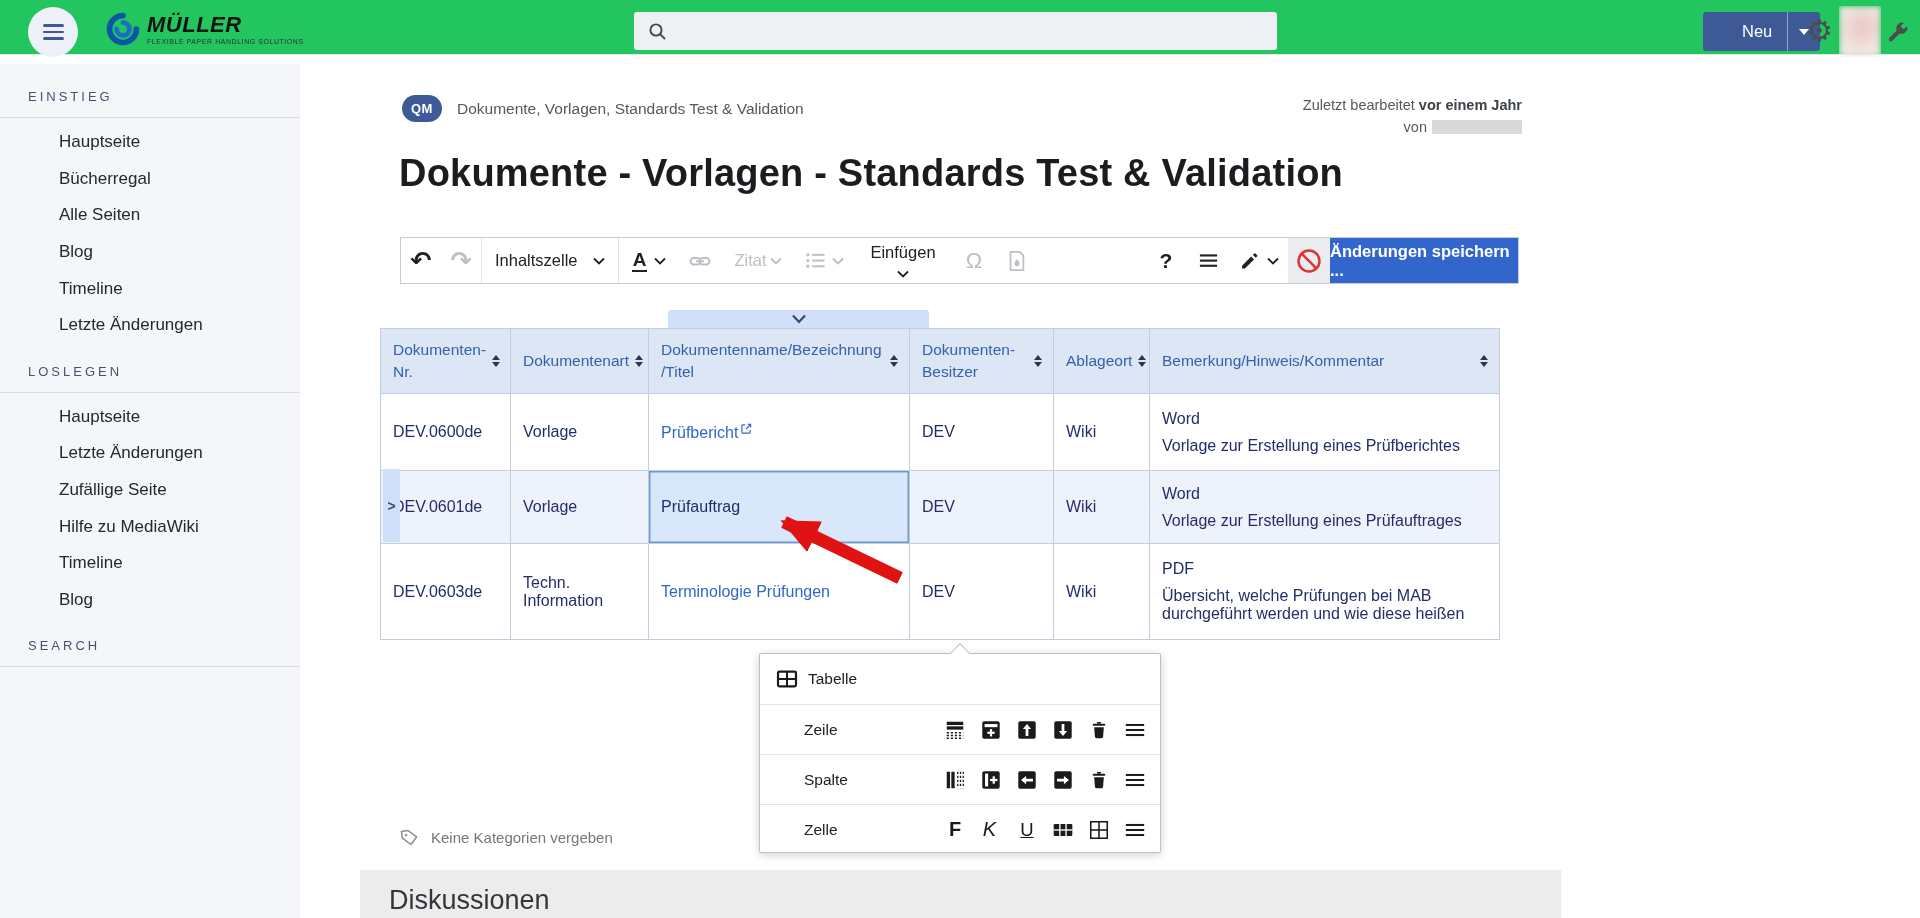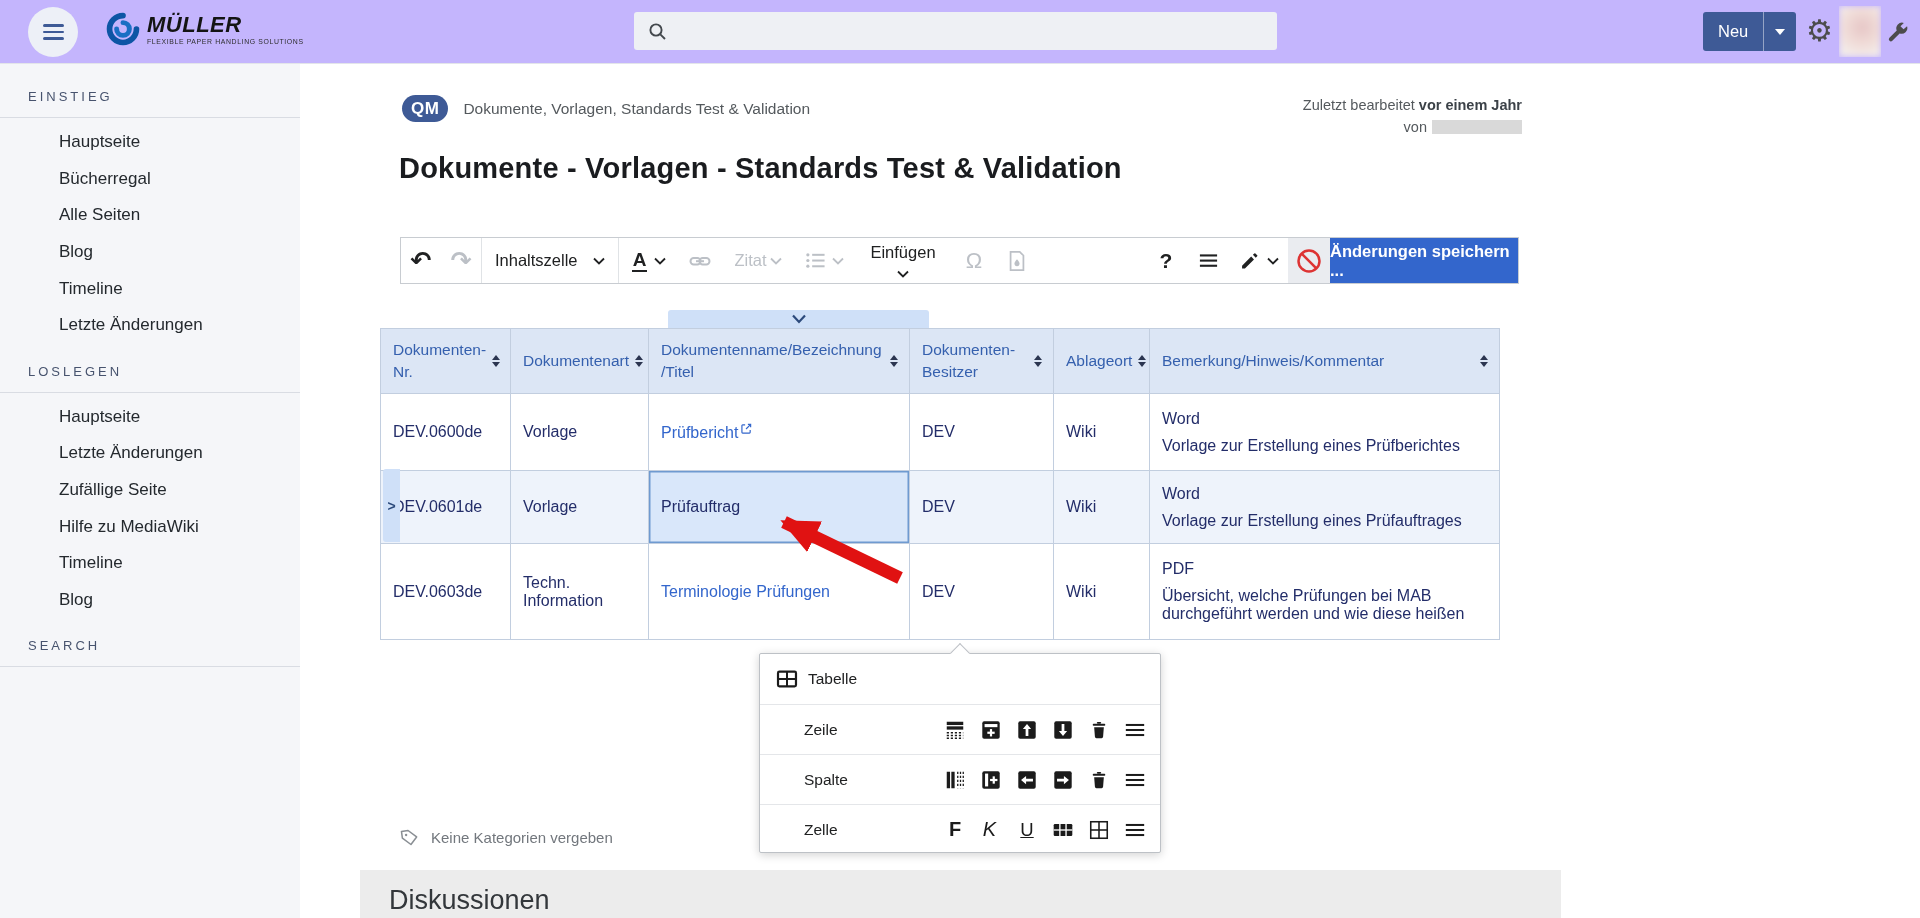--- a/index.html
+++ b/index.html
@@ -1,35 +1,35 @@
 <!DOCTYPE html>
 <html><head>
 <meta charset="utf-8">
 <style>
   * { margin:0; padding:0; box-sizing:border-box; }
   html,body { width:1920px; height:918px; background:#fff; overflow:hidden;
               font-family:"Liberation Sans", sans-serif; position:relative; }
 
   
-  .topbar { position:absolute; left:0; top:0; width:1920px; height:64px; background:#c4b5fd;
+  .topbar { position:absolute; left:0; top:0; width:1920px; height:55px; background:#22c55e;
             border-bottom:1px solid #e3e5ea; z-index:40; }
   .burger-wrap { position:absolute; left:28px; top:7px; width:50px; height:50px; border-radius:50%;
                  background:#edf0f7; display:flex; align-items:center; justify-content:center; cursor:pointer; }
   .burger i { display:block; width:21px; height:2.4px; background:#3e5a96; border-radius:2px; margin:4.2px 0; }
   .brand { position:absolute; left:106px; top:10px; display:flex; align-items:center; gap:7px; cursor:pointer; }
   .brand-text .bn { font-size:22px; font-weight:800; font-style:italic; color:#141414; letter-spacing:.5px; line-height:22px; }
   .brand-text .bt { font-size:6.9px; letter-spacing:.62px; color:#2e2e2e; margin-top:2px; }
   .searchbar { position:absolute; left:634px; top:12px; width:643px; height:38px; background:#eef0f4;
                border-radius:3px; display:flex; align-items:center; padding:0 14px; gap:12px; }
   .searchbar input { border:none; outline:none; background:transparent; font-size:17px; color:#33383d;
                      font-family:"Liberation Sans",sans-serif; width:540px; }
   .searchbar input::placeholder { color:#54595d; opacity:1; }
   .btn-neu { position:absolute; left:1703px; top:12px; height:39px; display:flex; background:#3e5a96;
              border-radius:3px; overflow:hidden; cursor:pointer; }
-  .btn-neu .lab { padding:0 15px; color:#fff; font-size:16.5px; display:flex; align-items:center; }
+  .btn-neu .lab { padding:0 15px; color:#fff; font-size:16.5px; display:flex; align-items:center;margin-left:24px; }
   .btn-neu .sep { width:1px; background:rgba(255,255,255,.45); }
   .btn-neu .car { width:32px; display:flex; align-items:center; justify-content:center; }
   .car-tri { width:0; height:0; border-left:5px solid transparent; border-right:5px solid transparent;
              border-top:6px solid #fff; }
   .gear { position:absolute; left:1806px; top:13px; font-size:30px; color:#4c4c4c; cursor:pointer;
           font-family:"DejaVu Sans", sans-serif; line-height:36px; }
   .avatar { position:absolute; left:1839px; top:6px; width:42px; height:51px; overflow:hidden; cursor:pointer; }
   .avatar .blur { width:100%; height:100%;
         background:radial-gradient(circle at 55% 42%, #e6c6c6 0%, #f0dcd8 45%, #f3ecea 80%, #efe9e7 100%);
         filter:blur(3px); }
@@ -39,28 +39,28 @@
   .sidebar { position:absolute; left:0; top:64px; width:300px; height:854px; background:#f5f6f9; }
   .nav-head { padding:25px 0 13px 28px; font-size:13px; letter-spacing:3px; color:#47536e;
               border-bottom:1px solid #d9dce3; font-weight:500; }
   .nav-list { padding:6px 0 8px 0; }
   .nav-item { height:36.6px; display:flex; align-items:center; padding-left:59px; font-size:17px;
               color:#24292e; cursor:pointer; }
 
   
   .crumb-row { position:absolute; left:402px; top:95px; display:flex; align-items:center; gap:15px; }
   .ns-badge { min-width:38px; height:27px; padding:0 9px; border-radius:14px; background:#3e5a96; color:#fff;
-              font-size:17px; font-weight:bold; display:flex; align-items:center; justify-content:center;
+              font-size:13px; font-weight:bold; display:flex; align-items:center; justify-content:center;
               letter-spacing:.5px; }
   .crumb { font-size:15.5px; color:#54595d; }
   .lastmod { position:absolute; right:398px; top:94px; text-align:right; font-size:14.5px; color:#54595d;
              line-height:22px; }
   .lastmod b { color:#3c4248; margin-left:4px; }
   .redacted { display:inline-block; width:90px; height:14px; background:#d9d9d9; vertical-align:-2px; margin-left:5px; }
-  .page-title { position:absolute; left:399px; top:152px; font-size:29px; font-weight:600; color:#1a1c1f;
+  .page-title { position:absolute; left:399px; top:152px; font-size:38px; font-weight:600; color:#1a1c1f;
                 letter-spacing:.2px;text-align:right; }
 
   
   .ve-toolbar { position:absolute; left:400px; top:237px; width:1119px; height:47px; background:#fff;
                 border:1px solid #c8ccd1; display:flex; align-items:stretch; z-index:6; }
   .tb { display:flex; align-items:center; justify-content:center; color:#202122; cursor:pointer; }
   .tb.dis { color:#bcc0c6; cursor:default; }
   .uglyph { font-family:"DejaVu Sans",sans-serif; font-size:25px; font-weight:bold; line-height:1; }
   .tb-undo { width:40px; } .tb-redo { width:40px; }
   .tb-drop { width:138px; border-left:1px solid #e0e3e6; border-right:1px solid #e0e3e6;

